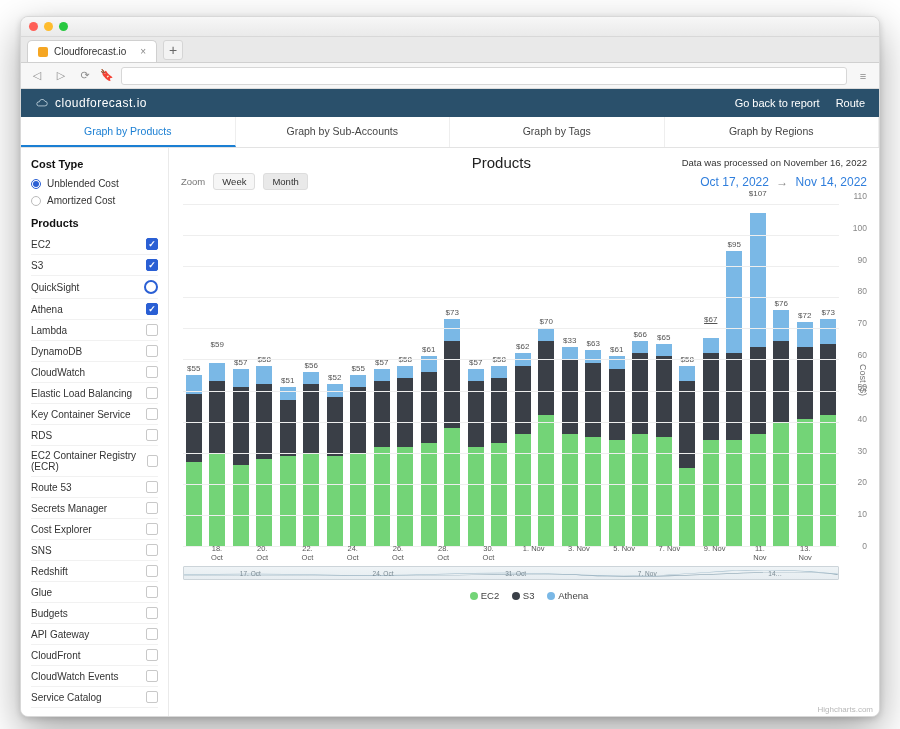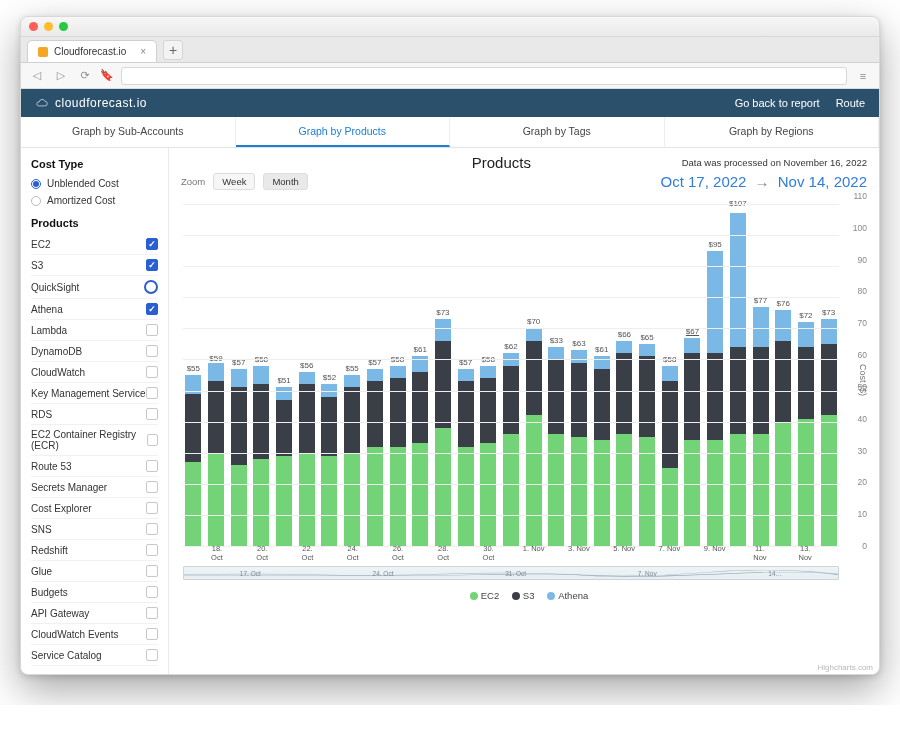--- a/index.html
+++ b/index.html
@@ -41,21 +41,21 @@
   .plist { display:flex; flex-direction:column; }
   .plist .check-row { border-bottom:1px solid #f1f1f1; padding:4px 0;}
   .main { flex:1; padding:6px 12px 10px; position:relative;}
   .chart-head { display:flex; align-items:center; }
   .chart-title { flex:1; text-align:center; font-size:15px; color:#222; font-weight:400;}
   .processed { font-size:9.5px; color:#333;}
   .zoom-row { display:flex; align-items:center; gap:8px; margin-top:2px;}
   .zoom-label { font-size:9.5px; color:#777;}
   .zoom-btn { font-size:9.5px; padding:2px 8px; border:1px solid #ddd; border-radius:3px; background:#f6f6f6; cursor:pointer;}
   .zoom-btn.active { background:#e9e9e9;}
-  .daterange { margin-left:auto; font-size:15px; color:#2f7edc;}
+  .daterange { margin-left:auto; font-size:12px; color:#2f7edc;}
   .daterange .arrow { color:#888; margin:0 4px;}
   .plot-wrap { position:relative; height:390px; margin-top:6px;}
   .y-right { position:absolute; right:0; top:0; bottom:40px; width:24px;}
   .y-tick { position:absolute; right:0; font-size:8.5px; color:#888; transform:translateY(-50%);}
   .y-title { position:absolute; right:-12px; top:50%; transform:rotate(90deg) translateX(-50%); transform-origin:center; font-size:9px; color:#777;}
   .plotarea { position:absolute; left:2px; right:28px; top:8px; bottom:40px;}
   .grid-line { position:absolute; left:0; right:0; height:0; border-top:1px solid #eee;}
   .bars { position:absolute; left:0; right:0; bottom:0; top:0; display:flex; align-items:flex-end; gap:2px;}
   .barcol { flex:1; display:flex; flex-direction:column; align-items:center; height:100%; position:relative;}
   .bar-stack { display:flex; flex-direction:column-reverse; width:16px; position:absolute; bottom:0; left:50%; transform:translateX(-50%);}
@@ -115,22 +115,22 @@
             </svg>
         <span>cloudforecast.io</span>
       </div>
       <div class="toplinks">
         <span>Go back to report</span>
         <span>Route</span>
       </div>
     </div>
 
     <div class="graph-tabs">
+      <div class="gtab active">Graph by Products</div>
       <div class="gtab">Graph by Sub-Accounts</div>
-      <div class="gtab active">Graph by Products</div>
       <div class="gtab">Graph by Tags</div>
       <div class="gtab">Graph by Regions</div>
     </div>
 
     <div class="body">
       <div class="sidebar">
         <div class="sect-title">Cost Type</div>
         <div class="radio-row">
           <span class="r-label">
                 <span class="radio on"></span>
@@ -167,21 +167,25 @@
               </div>
               <div class="check-row">
                 <span>DynamoDB</span>
                 <span class="check"></span>
               </div>
               <div class="check-row">
                 <span>CloudWatch</span>
                 <span class="check"></span>
               </div>
               <div class="check-row">
-                <span>Key Management Service</span>
+                <span>Elastic Load Balancing</span>
+                <span class="check"></span>
+              </div>
+              <div class="check-row">
+                <span>Key Container Service</span>
                 <span class="check"></span>
               </div>
               <div class="check-row">
                 <span>RDS</span>
                 <span class="check"></span>
               </div>
               <div class="check-row">
                 <span>EC2 Container Registry (ECR)</span>
                 <span class="check"></span>
               </div>
@@ -208,20 +212,24 @@
               <div class="check-row">
                 <span>Glue</span>
                 <span class="check"></span>
               </div>
               <div class="check-row">
                 <span>Budgets</span>
                 <span class="check"></span>
               </div>
               <div class="check-row">
                 <span>API Gateway</span>
+                <span class="check"></span>
+              </div>
+              <div class="check-row">
+                <span>CloudFront</span>
                 <span class="check"></span>
               </div>
               <div class="check-row">
                 <span>CloudWatch Events</span>
                 <span class="check"></span>
               </div>
               <div class="check-row">
                 <span>Service Catalog</span>
                 <span class="check"></span>
               </div>
@@ -270,21 +278,21 @@
                       <div class="seg ath" style="height: 5.45455%;"></div>
                     </div>
                     <div class="bar-label" style="bottom: 50%; padding-bottom: 2px;">$55</div>
                   </div>
                   <div class="barcol">
                     <div class="bar-stack" style="height: 100%;">
                       <div class="seg ec2" style="height: 27.2727%;"></div>
                       <div class="seg s3" style="height: 20.9091%;"></div>
                       <div class="seg ath" style="height: 5.45455%;"></div>
                     </div>
-                    <div class="bar-label" style="bottom: 53.6364%; padding-bottom: 0; text-align: center;">$59</div>
+                    <div class="bar-label" style="bottom: 53.6364%; padding-bottom: 14px; text-align: center;">$59</div>
                   </div>
                   <div class="barcol">
                     <div class="bar-stack" style="height: 100%;">
                       <div class="seg ec2" style="height: 23.6364%;"></div>
                       <div class="seg s3" style="height: 22.7273%;"></div>
                       <div class="seg ath" style="height: 5.45455%;"></div>
                     </div>
                     <div class="bar-label" style="bottom: 51.8182%; padding-bottom: 2px;">$57</div>
                   </div>
                   <div class="barcol">
@@ -438,45 +446,37 @@
                       <div class="seg ath" style="height: 4.54545%;"></div>
                     </div>
                     <div class="bar-label" style="bottom: 52.7273%; padding-bottom: 2px;">$58</div>
                   </div>
                   <div class="barcol">
                     <div class="bar-stack" style="height: 100%;">
                       <div class="seg ec2" style="height: 30.9091%;"></div>
                       <div class="seg s3" style="height: 25.4545%;"></div>
                       <div class="seg ath" style="height: 4.54545%;"></div>
                     </div>
-                    <div class="bar-label" style="bottom: 60.9091%; padding-bottom: 2px; text-decoration: underline;">$67</div>
+                    <div class="bar-label" style="bottom: 60.9091%; padding-bottom: 14px; text-decoration: underline;">$67</div>
                   </div>
                   <div class="barcol">
                     <div class="bar-stack" style="height: 100%;">
                       <div class="seg ec2" style="height: 30.9091%;"></div>
                       <div class="seg s3" style="height: 25.4545%;"></div>
                       <div class="seg ath" style="height: 30%;"></div>
                     </div>
                     <div class="bar-label" style="bottom: 86.3636%; padding-bottom: 2px;">$95</div>
                   </div>
                   <div class="barcol">
                     <div class="bar-stack" style="height: 100%;">
                       <div class="seg ec2" style="height: 32.7273%;"></div>
                       <div class="seg s3" style="height: 25.4545%;"></div>
                       <div class="seg ath" style="height: 39.0909%;"></div>
                     </div>
-                    <div class="bar-label" style="bottom: 97.2727%; padding-bottom: 5px;">$107</div>
-                  </div>
-                  <div class="barcol">
-                    <div class="bar-stack" style="height: 100%;">
-                      <div class="seg ec2" style="height: 32.7273%;"></div>
-                      <div class="seg s3" style="height: 25.4545%;"></div>
-                      <div class="seg ath" style="height: 11.8182%;"></div>
-                    </div>
-                    <div class="bar-label" style="bottom: 70%; padding-bottom: 2px;">$77</div>
+                    <div class="bar-label" style="bottom: 97.2727%; padding-bottom: 15px;">$107</div>
                   </div>
                   <div class="barcol">
                     <div class="bar-stack" style="height: 100%;">
                       <div class="seg ec2" style="height: 36.3636%;"></div>
                       <div class="seg s3" style="height: 23.6364%;"></div>
                       <div class="seg ath" style="height: 9.09091%;"></div>
                     </div>
                     <div class="bar-label" style="bottom: 69.0909%; padding-bottom: 2px;">$76</div>
                   </div>
                   <div class="barcol">

